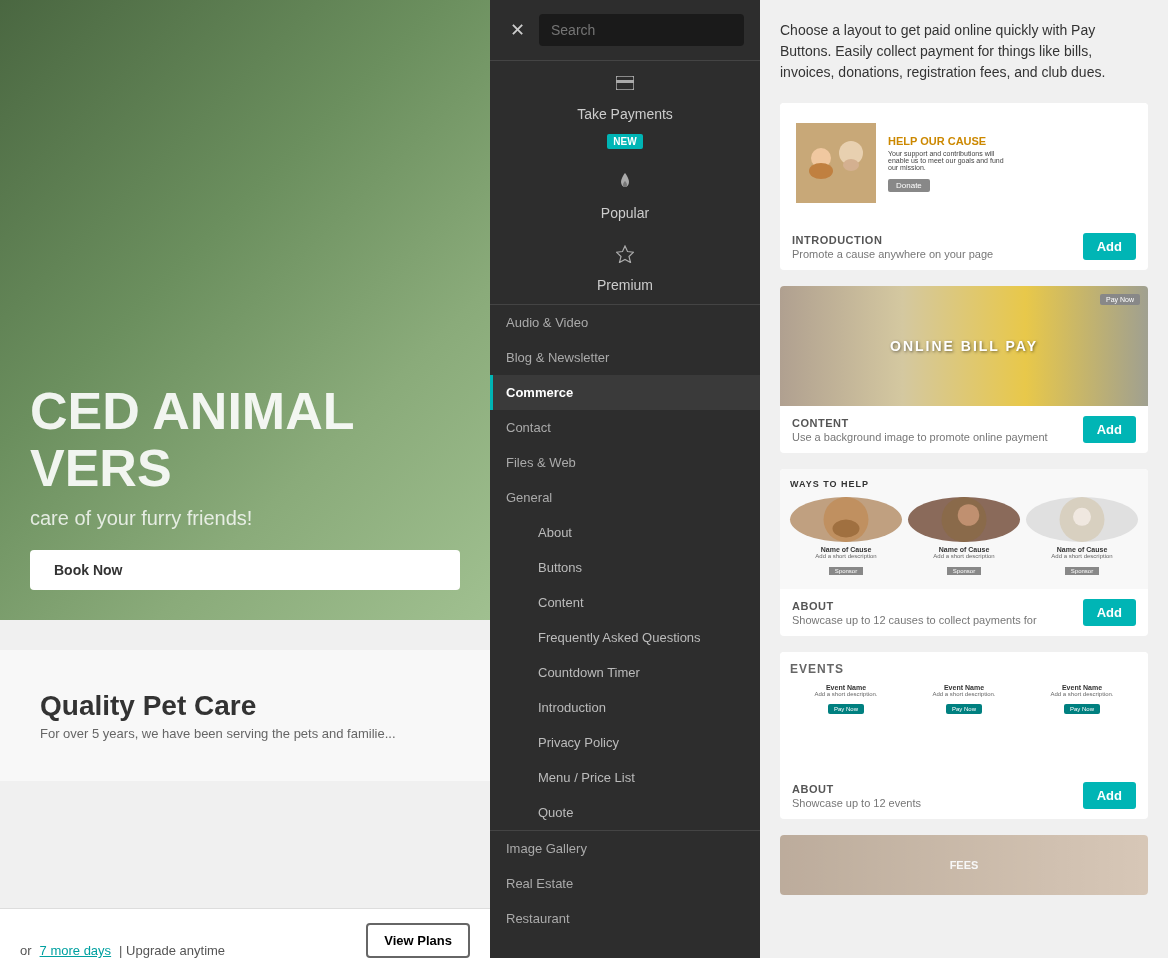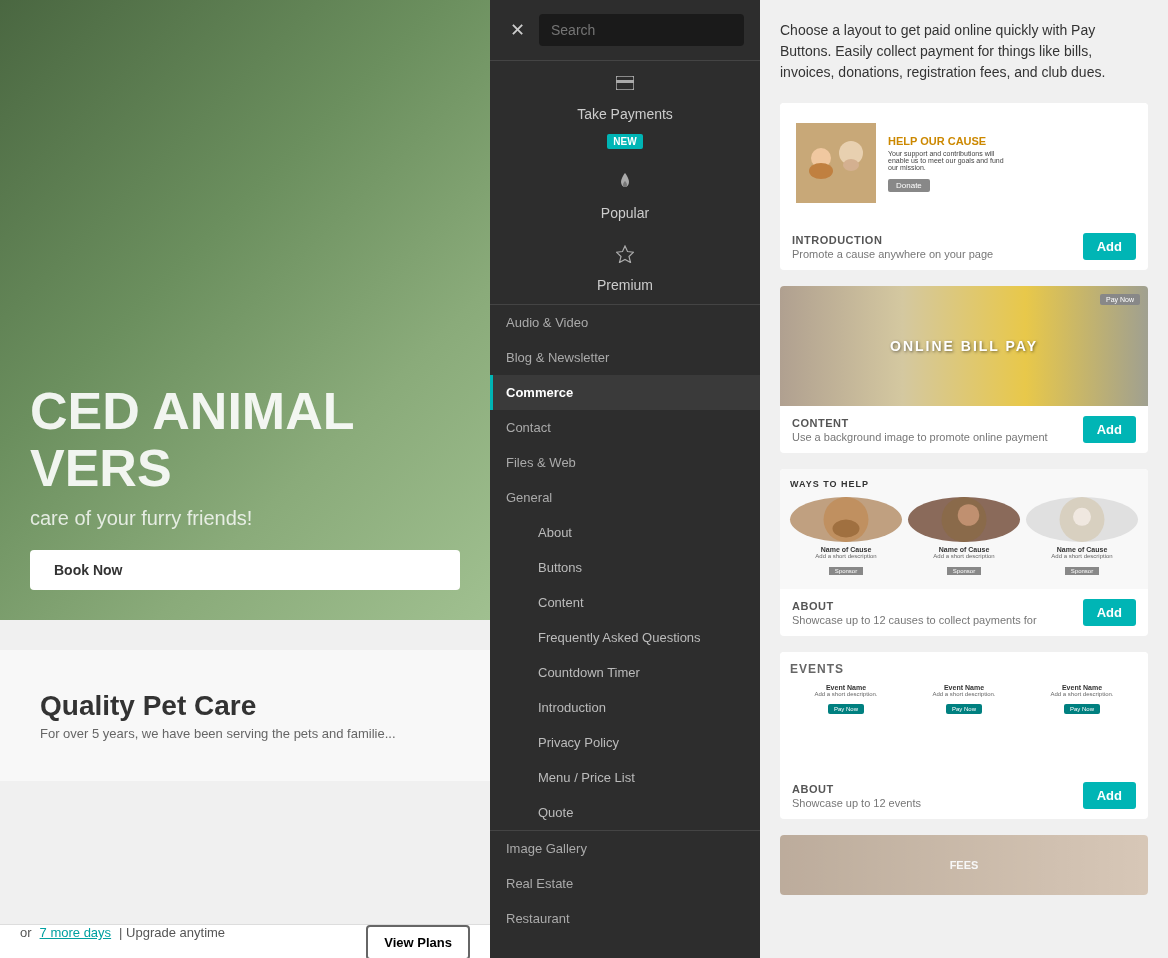--- a/index.html
+++ b/index.html
@@ -15,21 +15,21 @@
       position: absolute; top: 0; left: 0; width: 490px; height: 620px;
       background: linear-gradient(135deg, #4a6741 0%, #6b8f5e 40%, #8aab7a 70%, #a0c090 100%);
       display: flex; flex-direction: column; justify-content: flex-end; padding: 30px;
     }
     .bg-hero-text1 { font-size: 52px; font-weight: 900; color: rgba(255,255,255,0.9); line-height: 1.1; margin-bottom: 10px; }
     .bg-hero-text2 { font-size: 20px; color: rgba(255,255,255,0.8); margin-bottom: 20px; }
     .bg-book-btn { background: white; color: #333; padding: 12px 24px; border: none; border-radius: 4px; font-size: 14px; font-weight: 600; cursor: pointer; display: inline-block; }
     .bg-bottom { position: absolute; top: 650px; left: 0; width: 490px; padding: 40px; background: #f8f8f8; }
     .bg-bottom-title { font-size: 28px; font-weight: 700; color: #333; margin-bottom: 4px; }
     .bg-bottom-text { font-size: 13px; color: #666; }
-    .bg-upgrade-bar { position: absolute; bottom: 0; left: 0; width: 490px; height: 34px; background: #fff; display: flex; align-items: flex-start; padding: 0 20px; font-size: 13px; color: #555; border-top: 1px solid #ddd; gap: 8px; }
+    .bg-upgrade-bar { position: absolute; bottom: 0; left: 0; width: 490px; height: 50px; background: #fff; display: flex; align-items: flex-end; padding: 0 20px; font-size: 13px; color: #555; border-top: 1px solid #ddd; gap: 8px; }
     .bg-upgrade-link { color: #00a0a0; text-decoration: underline; cursor: pointer; }
     .bg-view-plans { padding: 8px 16px; border: 2px solid #666; border-radius: 4px; background: white; font-size: 13px; font-weight: 600; cursor: pointer; margin-left: auto; }
 
     
     .left-panel {
       position: absolute; top: 0; left: 490px; width: 270px; height: 958px;
       background: #2d2d2d; display: flex; flex-direction: column; overflow: hidden;
     }
     .panel-header {
       padding: 14px 16px; display: flex; align-items: center; gap: 10px; background: #2d2d2d; border-bottom: 1px solid #444; flex-shrink: 0;

